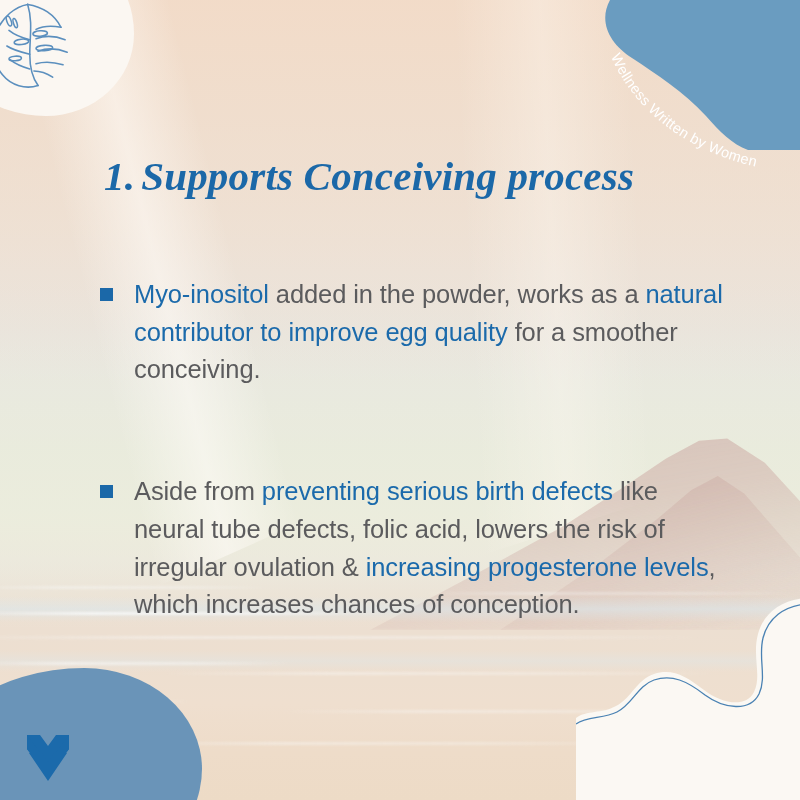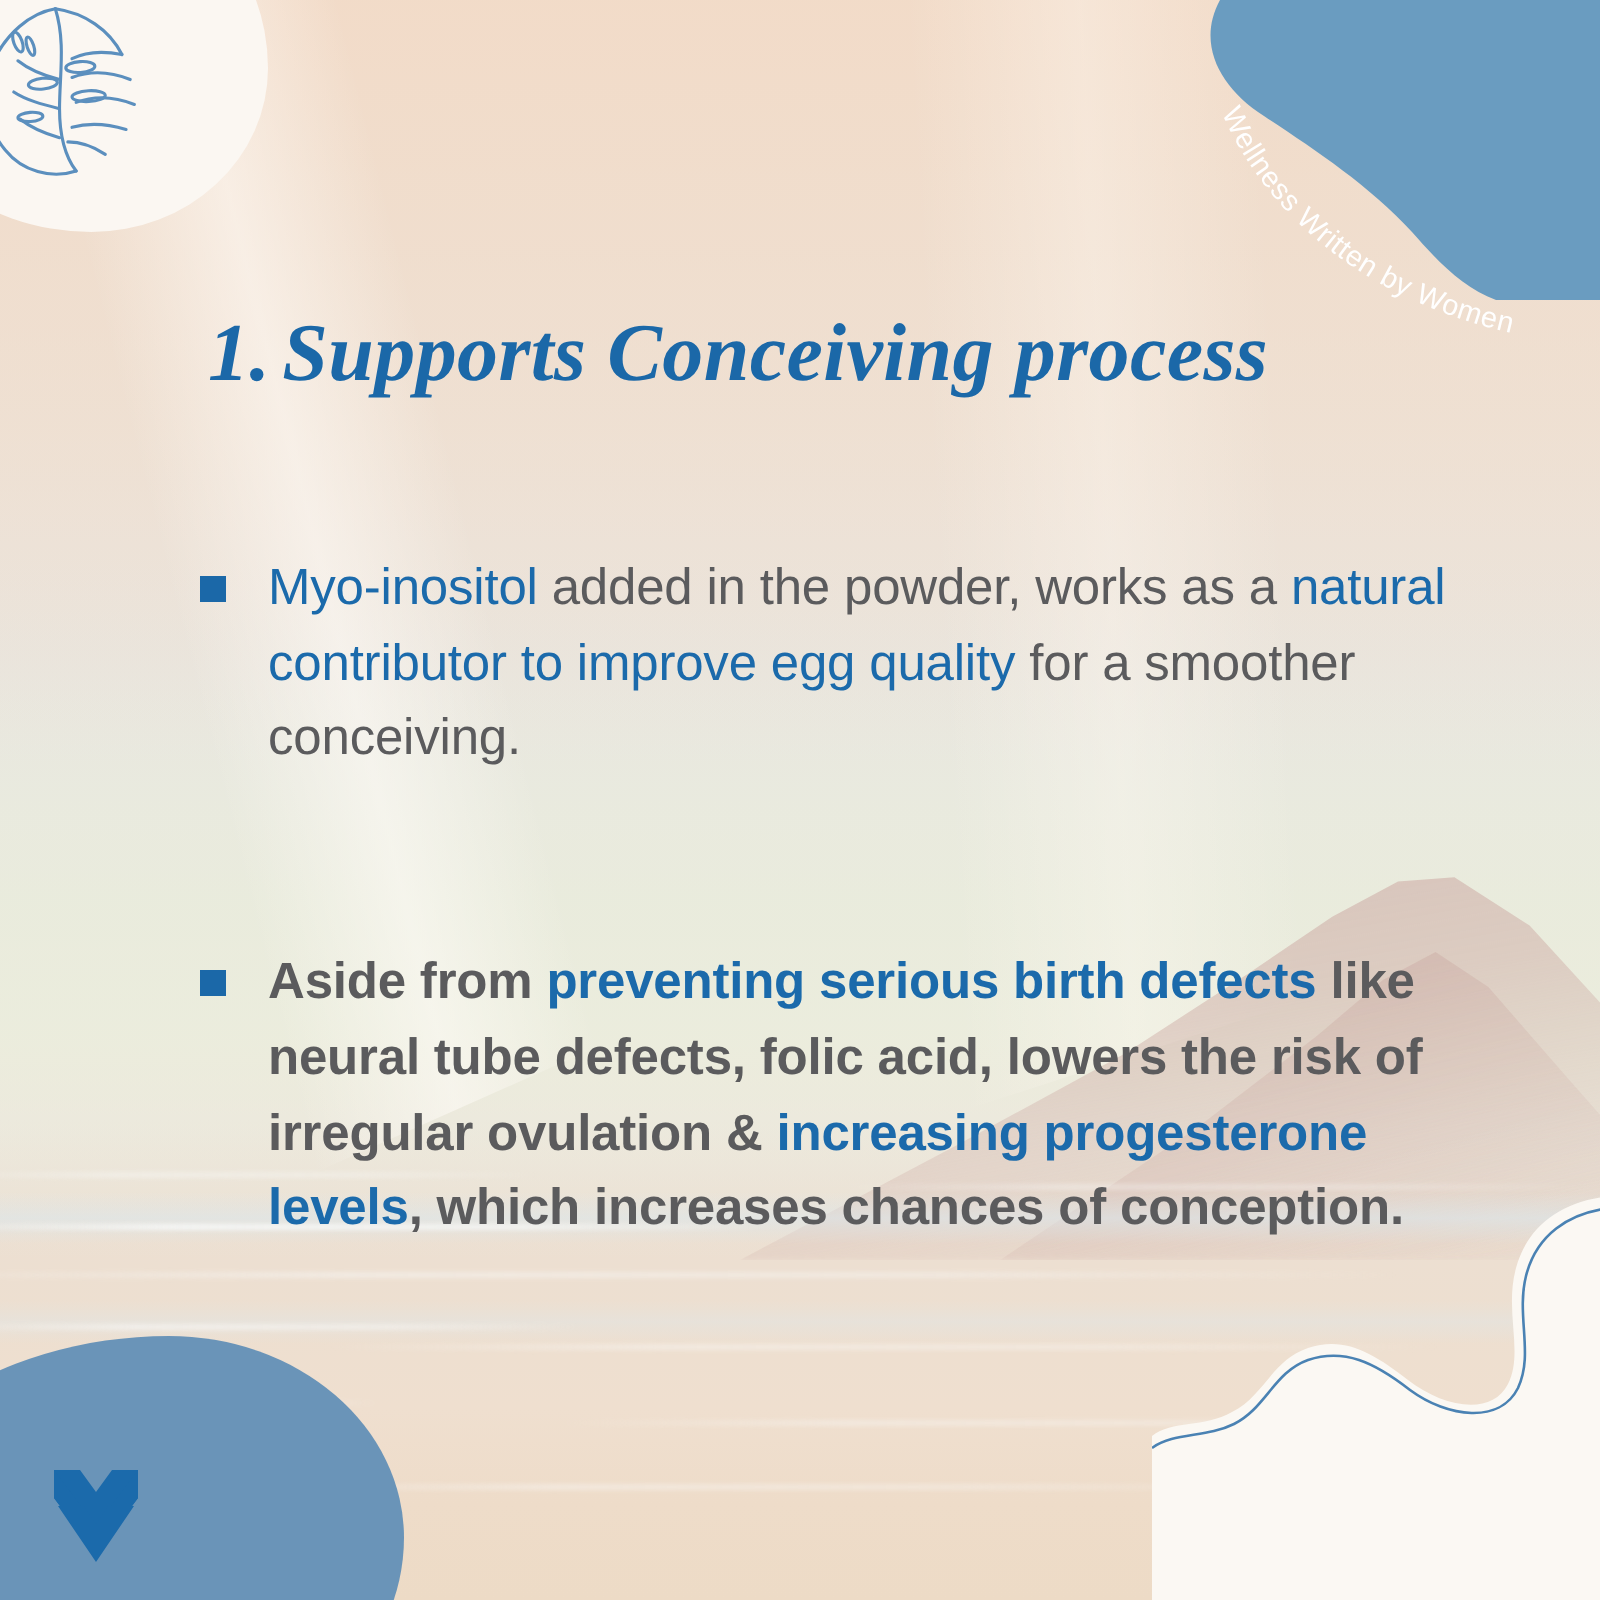--- a/index.html
+++ b/index.html
@@ -199,21 +199,21 @@
   }
   .bullet {
     position: relative;
     padding-left: 36px;
     margin-bottom: 84px;
     font-size: 25.5px;
     line-height: 1.48;
     color: #5b5b5d;
     letter-spacing: -0.1px;
   }
-  .bullet:last-child { margin-bottom: 0; font-weight: bold; }
+  .bullet:last-child { margin-bottom: 0; }
   .bullet .marker {
     position: absolute;
     left: 2px;
     top: 12px;
     width: 13px;
     height: 13px;
     background: #1b68a8;
   }
   .hl { color: #1b6aab; }
 

